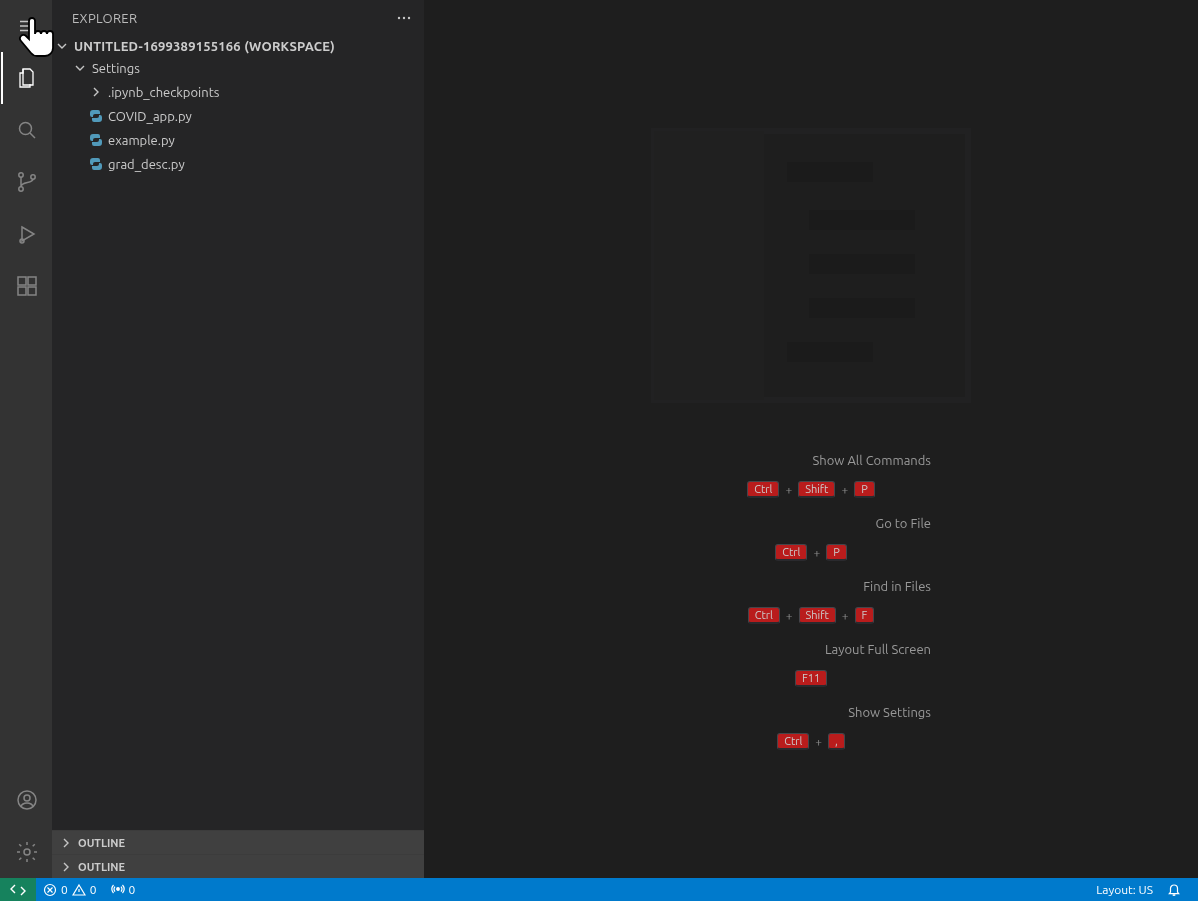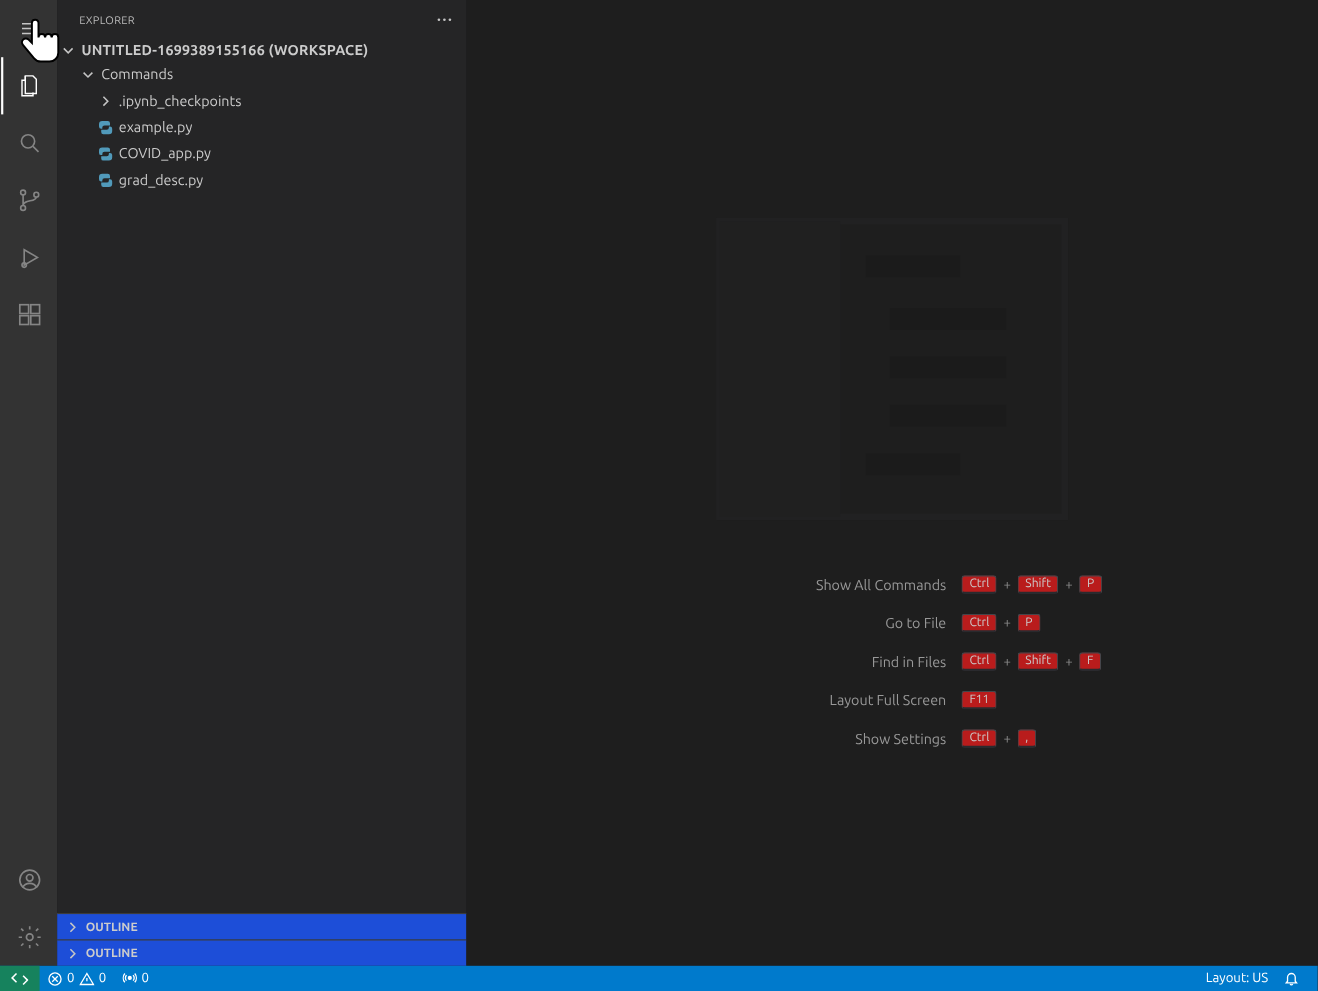--- a/index.html
+++ b/index.html
@@ -9,40 +9,40 @@
 
   
   .activity { width:52px; background:#333333; display:flex; flex-direction:column; justify-content:space-between; align-items:center; border-left:2px solid transparent; }
   .activity-top, .activity-bottom { display:flex; flex-direction:column; align-items:center; width:100%; }
   .act-item { width:52px; height:52px; display:flex; align-items:center; justify-content:center; cursor:pointer; color:#858585; position:relative; }
   .act-item.active { color:#ffffff; }
   .act-item.active::before { content:""; position:absolute; left:0; top:0; bottom:0; width:2px; background:#fff; }
 
   
   .sidebar { width:372px; background:#252526; display:flex; flex-direction:column; color:#ccc; }
-  .sb-header { height:36px; display:flex; align-items:center; justify-content:space-between; padding:0 12px 0 20px; font-size:10px; letter-spacing:0.3px; color:#bbbbbb; text-transform:uppercase; }
+  .sb-header { height:36px; display:flex; align-items:center; justify-content:space-between; padding:0 12px 0 20px; font-size:13px; letter-spacing:0.3px; color:#bbbbbb; text-transform:uppercase; }
   .more-dots { color:#c5c5c5; cursor:pointer; font-size:16px; }
 
   .sb-body { flex:1 1 auto; overflow:hidden; font-size:13px; }
   .ws-header { display:flex; align-items:center; gap:4px; padding:2px 4px 2px 4px; font-weight:700; font-size:13px; color:#ccc; cursor:pointer; }
   .ws-header .label { font-weight:700; letter-spacing:0.2px; }
   .tree-row { display:flex; align-items:center; height:24px; gap:4px; cursor:pointer; color:#ccc; }
   .indent1 { padding-left:20px; }
   .indent2 { padding-left:36px; }
   .chevron { width:16px; height:16px; display:inline-flex; align-items:center; justify-content:center; }
   .file-ico { width:16px; height:16px; display:inline-flex; align-items:center; justify-content:center; }
 
-  .sb-collapsed { border-top:1px solid #3c3c3c; font-size:11px; font-weight:700; color:#ccc; height:24px; display:flex; align-items:center; gap:4px; padding-left:6px; cursor:pointer; background:#1d4ed8; }
+  .sb-collapsed { border-top:1px solid #3c3c3c; font-size:11px; font-weight:700; color:#ccc; height:24px; display:flex; align-items:center; gap:4px; padding-left:6px; cursor:pointer; background:#404040; }
   .sb-collapsed:first-of-type { border-top:1px solid #3c3c3c; }
 
   
   .editor { flex:1 1 auto; background:#1e1e1e; display:flex; flex-direction:column; align-items:center; justify-content:center; gap:50px; }
   .watermark { opacity:0.5; }
   .shortcut-list { display:flex; flex-direction:column; gap:18px; }
-  .shortcut { display:flex; align-items:center; gap:14px; font-size:13px; color:#8a8a8a; }
+  .shortcut { display:flex; align-items:center; gap:14px; font-size:13px; color:#8a8a8a;flex-direction:column; }
   .shortcut .sc-label { width:240px; text-align:right; color:#999; }
   .keys { display:flex; align-items:center; gap:6px; }
   .key { background:#b91c1c; color:#ccc; border:1px solid #45454a; border-bottom:2px solid #2a2a2e; border-radius:3px; padding:1px 6px; font-size:11px; }
   .plus { color:#8a8a8a; font-size:12px; }
 
   
   .status { height:23px; background:#007acc; display:flex; align-items:center; justify-content:space-between; color:#fff; font-size:12px; padding-right:10px; }
   .status-left { display:flex; align-items:center; height:100%; }
   .remote { background:#16825d; height:100%; width:36px; display:flex; align-items:center; justify-content:center; }
   .status-item { display:flex; align-items:center; gap:4px; padding:0 7px; height:100%; cursor:pointer; }
@@ -142,47 +142,47 @@
             <span style="font-weight:600;">(WORKSPACE)</span>
           </span>
         </div>
 
         <div class="tree-row indent1">
           <span class="chevron">
             <svg width="16" height="16" viewBox="0 0 16 16" fill="none" stroke="#c5c5c5" stroke-width="1.4">
                 <path d="M4 6l4 4 4-4"></path>
               </svg>
           </span>
-          <span>Commands</span>
+          <span>Settings</span>
         </div>
 
         <div id="tree-items">
             <div class="tree-row indent2">
               <span class="chevron">
                 <svg width="16" height="16" viewBox="0 0 16 16" fill="none" stroke="#c5c5c5" stroke-width="1.4">
                   <path d="M6 4l4 4-4 4"></path>
                 </svg>
               </span>
               <span>.ipynb_checkpoints</span>
             </div>
             <div class="tree-row indent2">
               <span class="file-ico">
                 <svg width="14" height="14" viewBox="0 0 14 14">
                   <path fill="#519aba" d="M6 1h3a2 2 0 012 2v2H6a2 2 0 00-2 2v1H3a2 2 0 01-2-2V4a3 3 0 013-3h2zM8 13H5a2 2 0 01-2-2V9h5a2 2 0 002-2V6h1a2 2 0 012 2v2a3 3 0 01-3 3H8z"></path>
                 </svg>
               </span>
-              <span>example.py</span>
+              <span>COVID_app.py</span>
             </div>
             <div class="tree-row indent2">
               <span class="file-ico">
                 <svg width="14" height="14" viewBox="0 0 14 14">
                   <path fill="#519aba" d="M6 1h3a2 2 0 012 2v2H6a2 2 0 00-2 2v1H3a2 2 0 01-2-2V4a3 3 0 013-3h2zM8 13H5a2 2 0 01-2-2V9h5a2 2 0 002-2V6h1a2 2 0 012 2v2a3 3 0 01-3 3H8z"></path>
                 </svg>
               </span>
-              <span>COVID_app.py</span>
+              <span>example.py</span>
             </div>
             <div class="tree-row indent2">
               <span class="file-ico">
                 <svg width="14" height="14" viewBox="0 0 14 14">
                   <path fill="#519aba" d="M6 1h3a2 2 0 012 2v2H6a2 2 0 00-2 2v1H3a2 2 0 01-2-2V4a3 3 0 013-3h2zM8 13H5a2 2 0 01-2-2V9h5a2 2 0 002-2V6h1a2 2 0 012 2v2a3 3 0 01-3 3H8z"></path>
                 </svg>
               </span>
               <span>grad_desc.py</span>
             </div>
           </div>

